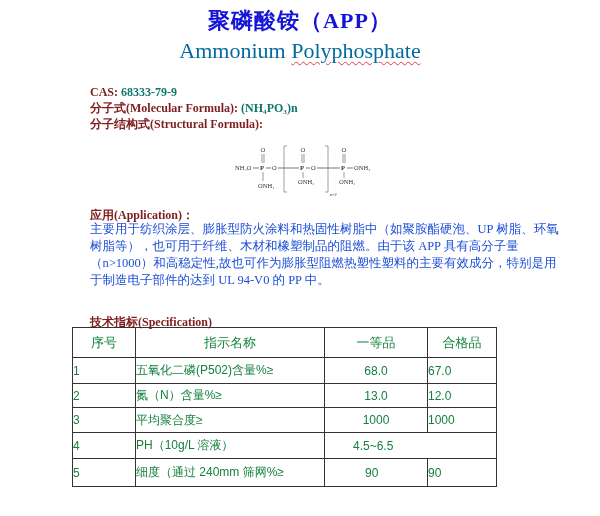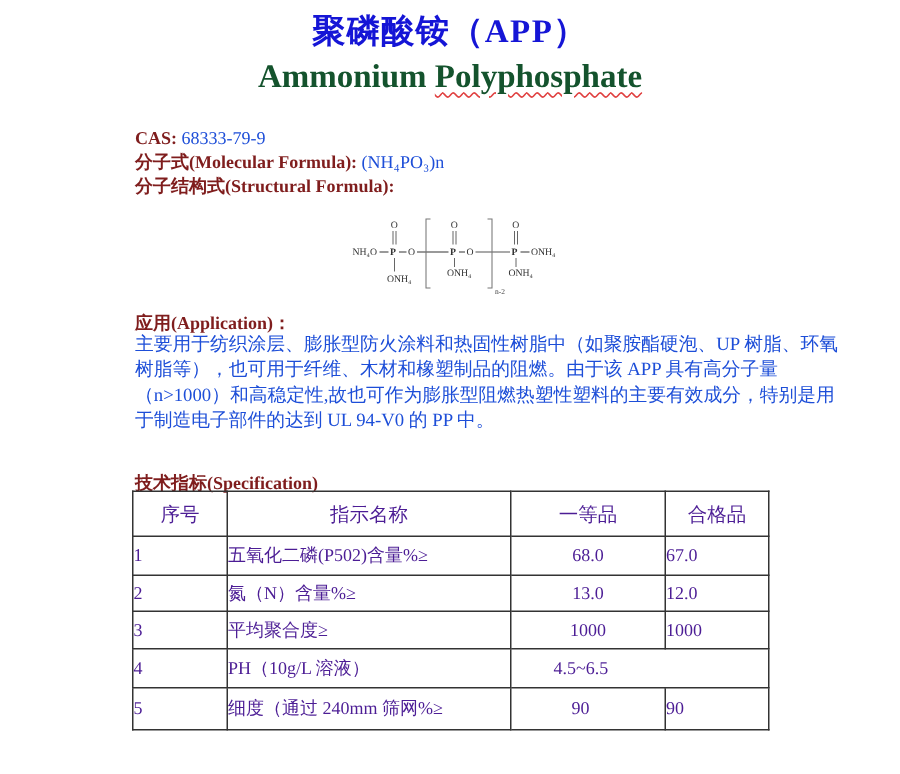--- a/index.html
+++ b/index.html
@@ -1,26 +1,26 @@
 <!DOCTYPE html>
 <html><head>
 <meta charset="utf-8">
 <style>
   html, body { margin:0; padding:0; background:#ffffff; }
   body { width:600px; height:516px; position:relative; overflow:hidden; font-family:"Liberation Serif", "DejaVu Serif", serif; color:#222; }
   .abs { position:absolute; }
   .title-cn { left:0; width:600px; top:6px; text-align:center; font-size:22px; font-weight:bold; color:#1515d6; letter-spacing:1px; }
-  .title-en { left:0; width:600px; top:38px; text-align:center; font-size:22px; font-weight:bold; color:#14532d; }
+  .title-en { left:0; width:600px; top:38px; text-align:center; font-size:22px; font-weight:normal; color:#0369a1; }
   .title-en .squig { text-decoration: underline wavy #e04040; text-decoration-thickness:1px; text-underline-offset:3px; }
   .lbl { color:#7f1d1d; font-weight:bold; }
   .line { left:90px; font-size:12px; line-height:16px; }
-  .val { color:#1d4ed8; font-weight:normal; }
+  .val { color:#0f766e; font-weight:bold; }
   .para { left:90px; top:221px; width:470px; font-size:12.5px; line-height:17px; color:#1d4ed8; }
   .struct { left:232px; top:142px; width:160px; height:56px; }
-  table.spec { position:absolute; left:88px; top:327px; border-collapse:collapse; font-family:Liberation Serif, serif; font-size:12px; color:#4c1d95; }
+  table.spec { position:absolute; left:72px; top:327px; border-collapse:collapse; font-family:Liberation Sans, sans-serif; font-size:12px; color:#15803d; }
   table.spec td, table.spec th { border:1.5px solid #333; padding:0; font-weight:normal; }
   table.spec th { height:29px; font-size:13px; text-align:center; }
   .c1 { width:62px; }
   .c2 { width:188px; }
   .c3 { width:102px; }
   .c4 { width:68px; }
   td.num { padding-left:18px; }
   td.name { padding-left:18px; }
   td.ctr { text-align:center; }
   td.lf { padding-left:20px;margin-top:37px; }

